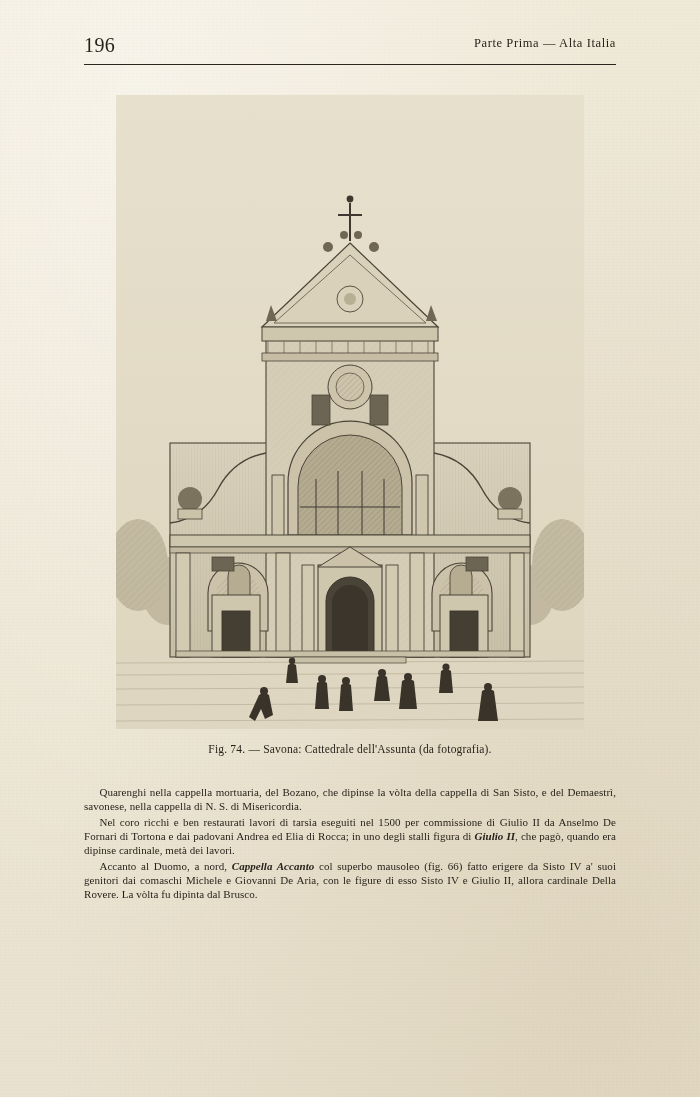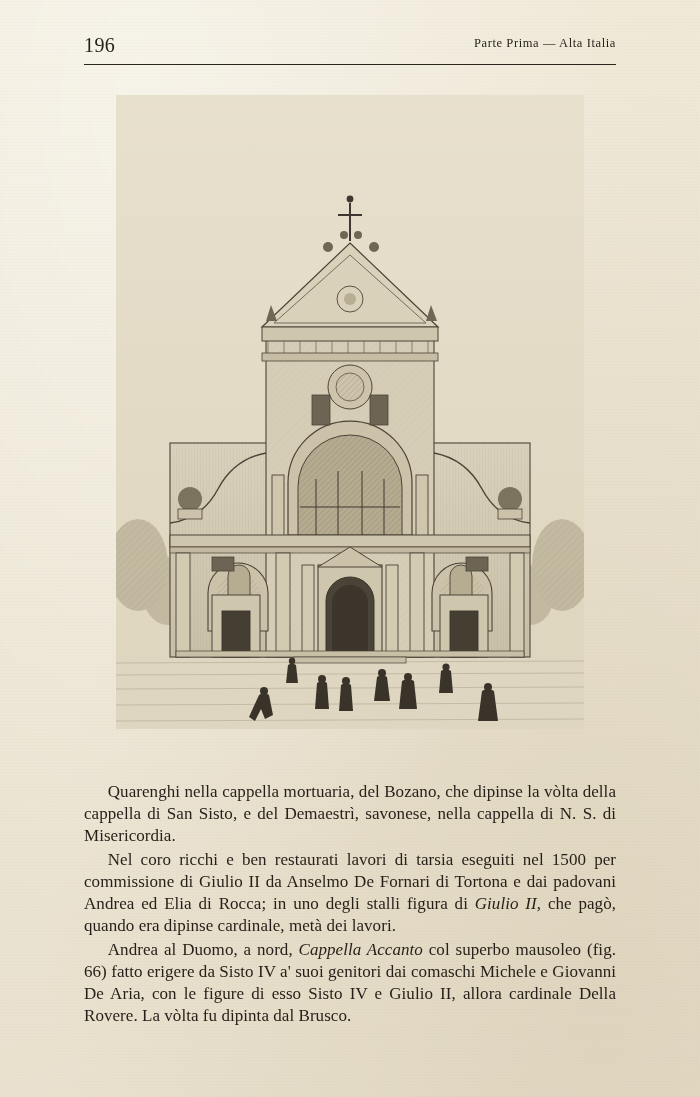--- a/index.html
+++ b/index.html
@@ -76,31 +76,31 @@
     background: linear-gradient(180deg, #e9e2cf 0%, #e4dcc6 55%, #ded5bd 100%);
     box-shadow: inset 0 0 26px rgba(150,132,96,0.25);
   }
   .plate svg { display: block; width: 100%; height: 100%; }
   .fig-caption {
     margin-top: 14px;
     font-size: 11.5px;
     letter-spacing: 0.2px;
   }
   .body-text {
-    margin-top: 52px;
-    font-size: 17px;
+    margin-top: 30px;
+    font-size: 11px;
     line-height: 1.30;
     text-align: justify;
     letter-spacing: 0.05px;
   }
   .body-text p {
     margin: 0 0 0.10em 0;
     text-indent: 1.4em;
   }
-  .body-text em { font-style: italic; }
+  .body-text em { font-style: italic; font-weight: bold; }
 </style>
 </head>
 <body>
 
 <div class="page">
   <div class="grain"></div>
 
   <div class="content">
 
     <div class="running-head">
@@ -308,28 +308,31 @@
               <circle cx="372" cy="592" r="4"></circle>
               <path d="M366 596 q6 -4 12 0 l4 30 -20 0 z"></path>
             </g>
             <g>
               <circle cx="176" cy="566" r="3.2"></circle>
               <path d="M172 570 q4 -3 8 0 l2 18 -12 0 z"></path>
             </g>
           </g>
         </svg>
       </div>
+      <div class="fig-caption">
+        <span>Fig. 74. — Savona: Cattedrale dell'Assunta (da fotografia).</span>
+      </div>
     </div>
 
     <div class="body-text">
       <p>
         <span>Quarenghi nella cappella mortuaria, del Bozano, che dipinse la vòlta della cappella di San Sisto, e del Demaestrì, savonese, nella cappella di N. S. di Misericordia.</span>
       </p>
       <p>
         <span>Nel coro ricchi e ben restaurati lavori di tarsia eseguiti nel 1500 per commissione di Giulio II da Anselmo De Fornari di Tortona e dai padovani Andrea ed Elia di Rocca; in uno degli stalli figura di </span><em>Giulio II</em><span>, che pagò, quando era dipinse cardinale, metà dei lavori.</span>
       </p>
       <p>
-        <span>Andrea al Duomo, a nord, </span><em>Cappella Accanto</em><span> col superbo mausoleo (fig. 66) fatto erigere da Sisto IV a' suoi genitori dai comaschi Michele e Giovanni De Aria, con le figure di esso Sisto IV e Giulio II, allora cardinale Della Rovere. La vòlta fu dipinta dal Brusco.</span>
+        <span>Accanto al Duomo, a nord, </span><em>Cappella Accanto</em><span> col superbo mausoleo (fig. 66) fatto erigere da Sisto IV a' suoi genitori dai comaschi Michele e Giovanni De Aria, con le figure di esso Sisto IV e Giulio II, allora cardinale Della Rovere. La vòlta fu dipinta dal Brusco.</span>
       </p>
     </div>
 
   </div>
 </div>
 
 </body></html>

